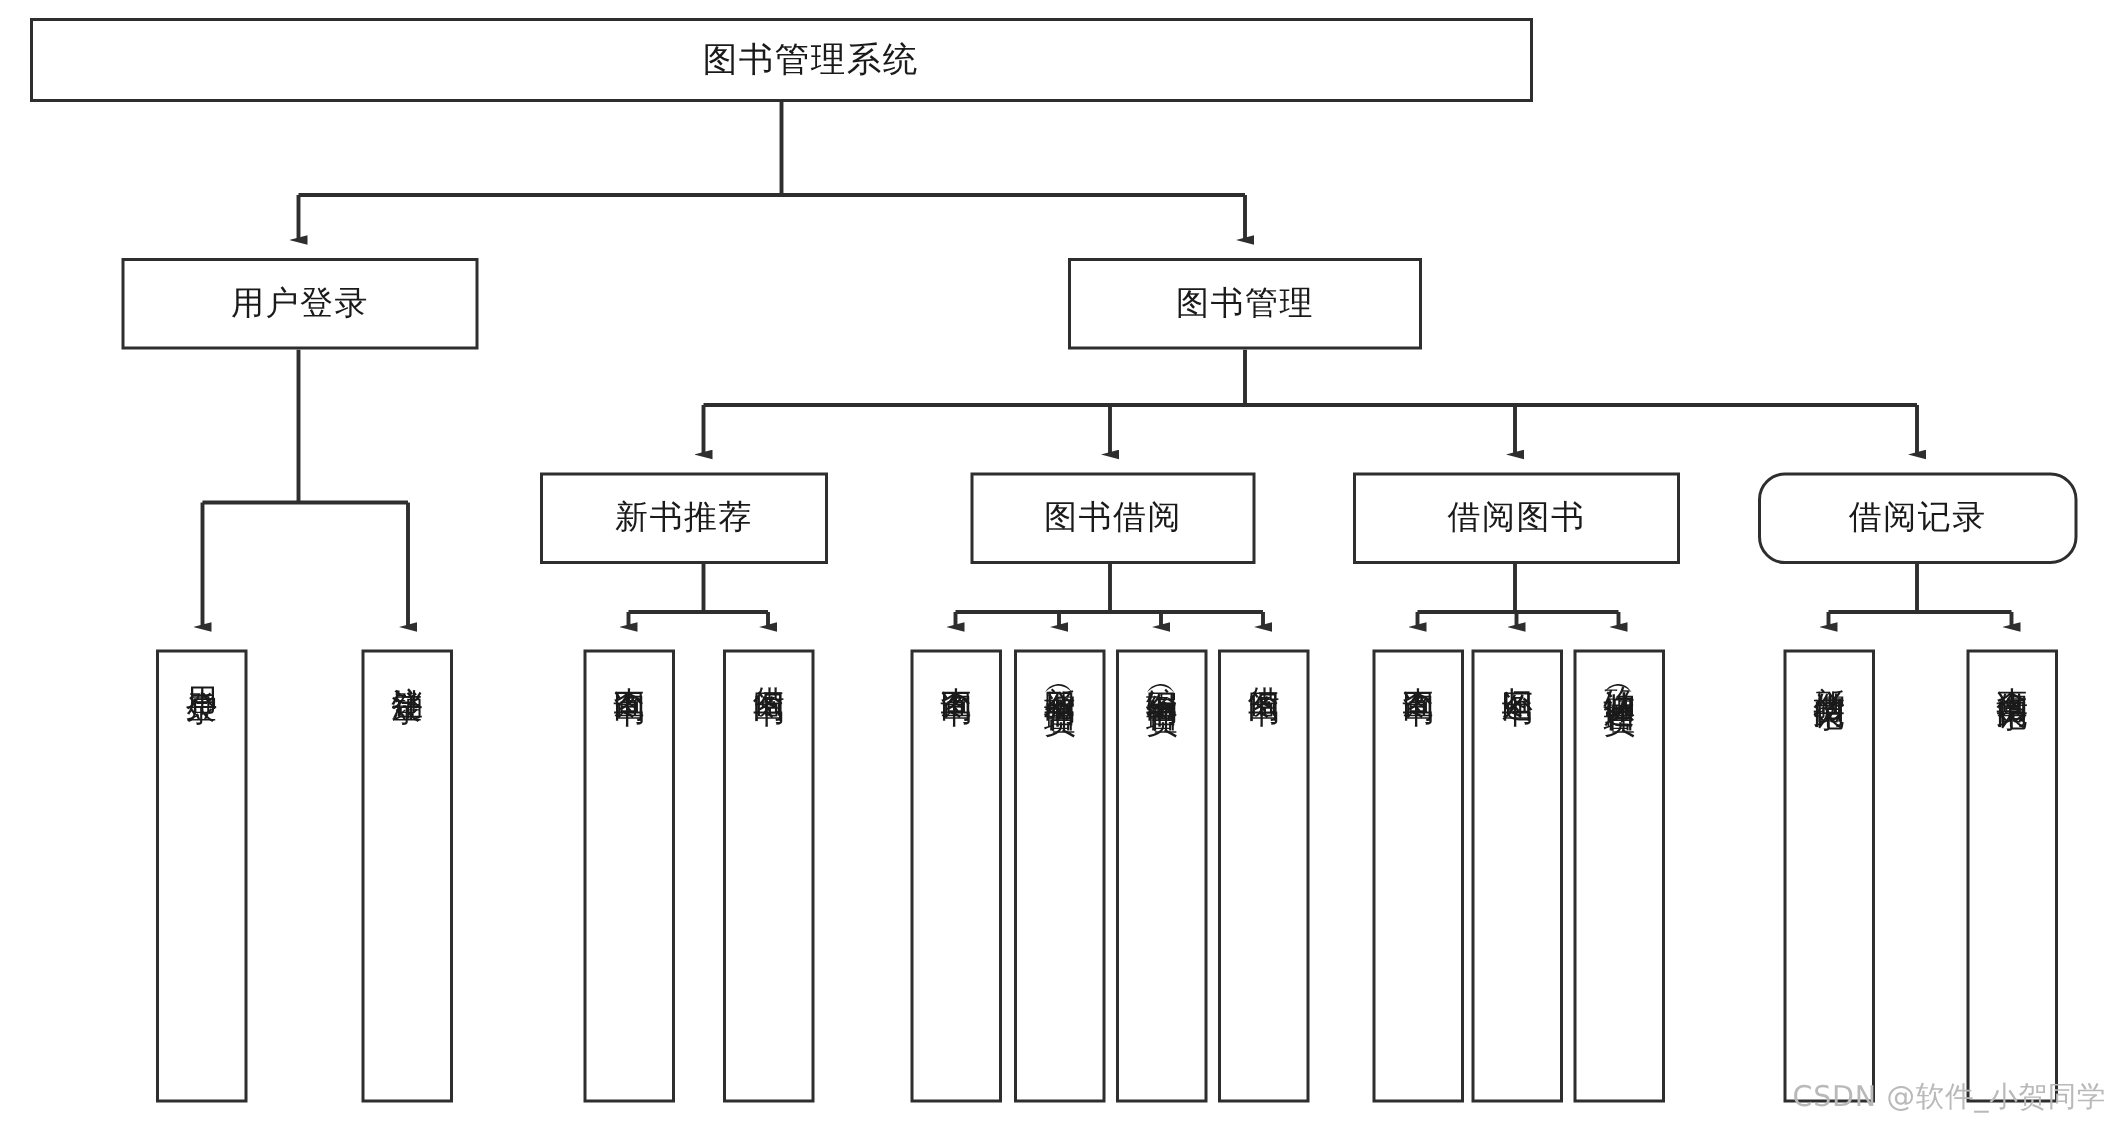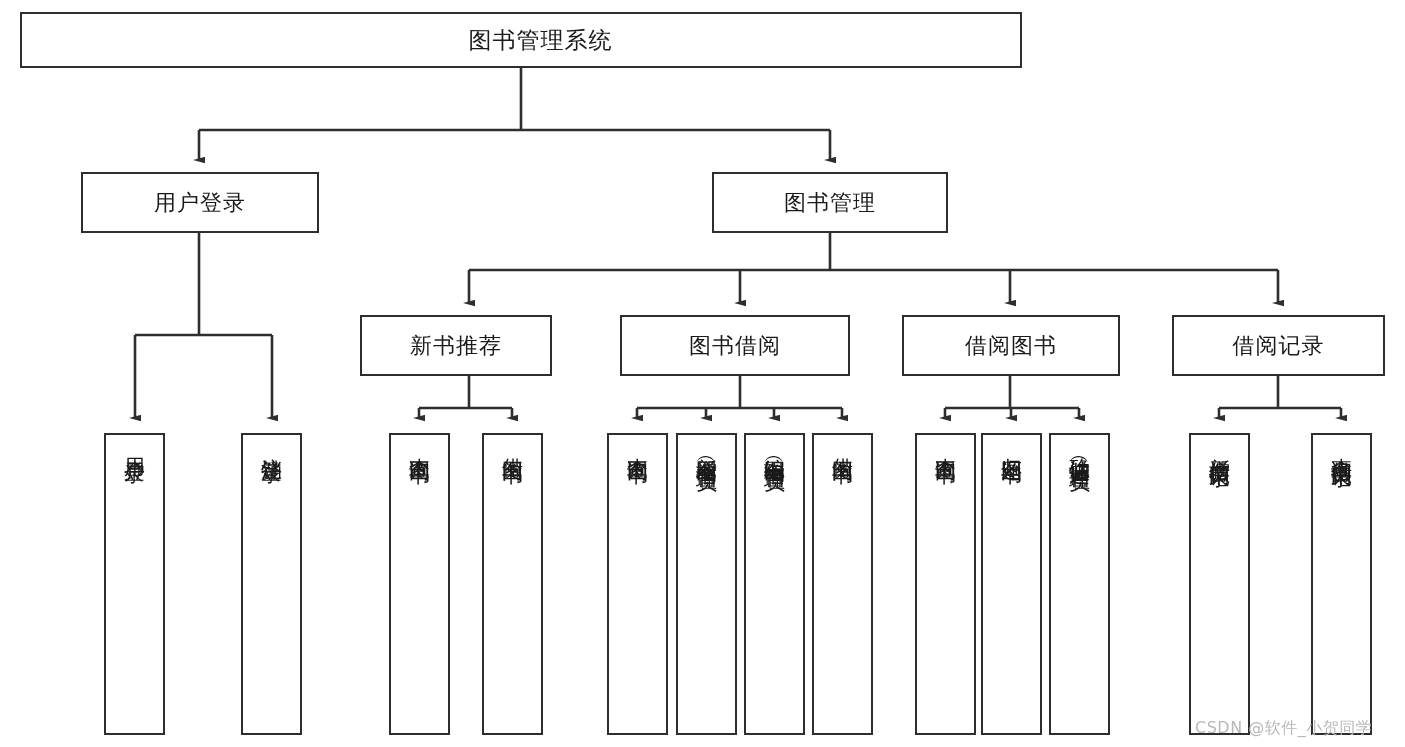--- a/index.html
+++ b/index.html
@@ -60,21 +60,21 @@
     writing-mode: vertical-rl;
     text-orientation: upright;
     font-size: 21px;
     line-height: 1.05;
     letter-spacing: 2px;
     white-space: nowrap;
     transform: none;
   }
   .watermark {
     position: absolute;
-    font-size: 16px;
+    font-size: 19px;
     color: #b9b9b9;
     letter-spacing: 0.5px;
     white-space: nowrap;
   }
 </style>
 </head>
 <body>
 
 <div id="canvas">
 
@@ -137,29 +137,29 @@
   </div>
 
   <div class="node horizontal" style="left:712px; top:172px; width:236px; height:61px;">
     <span class="node-label">图书管理</span>
   </div>
 
   <div class="node horizontal" style="left:360px; top:315px; width:192px; height:61px;">
     <span class="node-label">新书推荐</span>
   </div>
 
-  <div class="node horizontal" style="left:620px; top:315px; width:230px; height:61px;">
+  <div class="node horizontal" style="left:647px; top:315px; width:190px; height:61px;">
     <span class="node-label">图书借阅</span>
   </div>
 
   <div class="node horizontal" style="left:902px; top:315px; width:218px; height:61px;">
     <span class="node-label">借阅图书</span>
   </div>
 
-  <div class="node horizontal" style="left:1172px; top:315px; width:213px; height:61px;">
+  <div class="node horizontal" style="left:1172px; top:315px; width:213px; height:61px;border-radius:18px;">
     <span class="node-label">借阅记录</span>
   </div>
 
   <div class="node vertical" style="left:104px; top:433px; width:61px; height:302px;">
     <span class="node-label">用户登录</span>
   </div>
 
   <div class="node vertical" style="left:241px; top:433px; width:61px; height:302px;">
     <span class="node-label">注销登录</span>
   </div>

